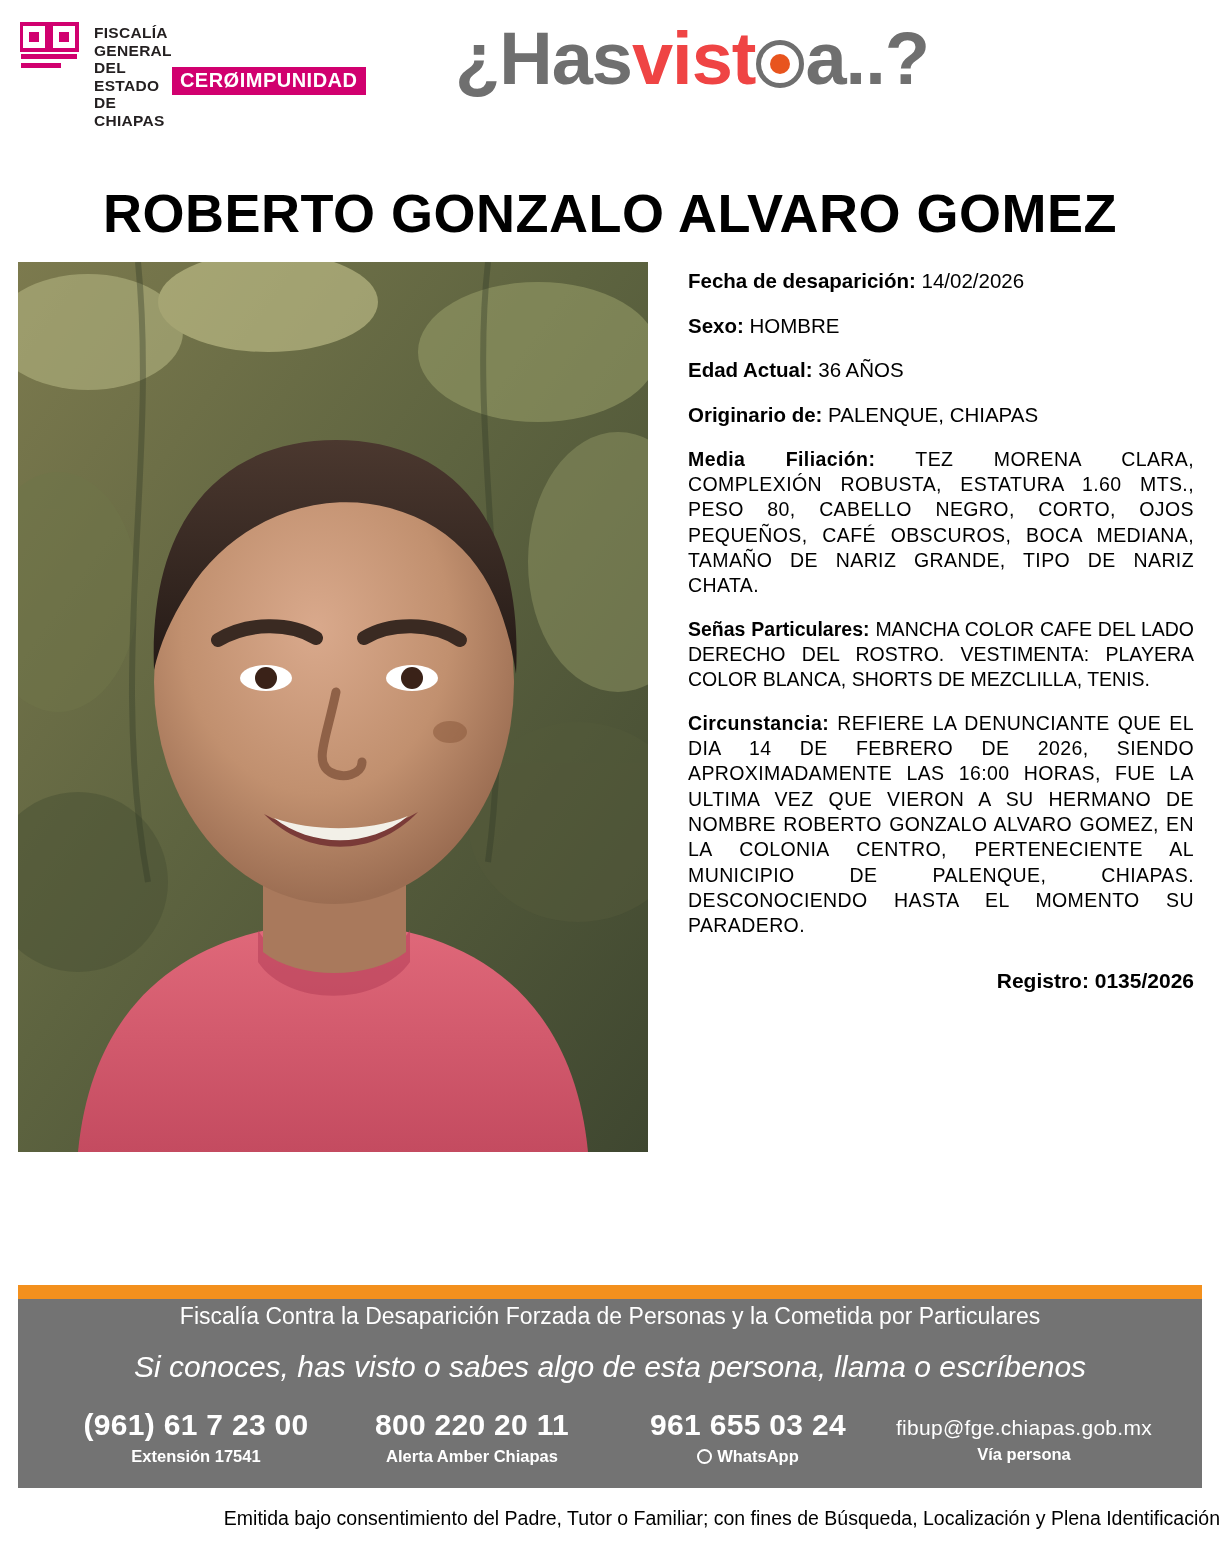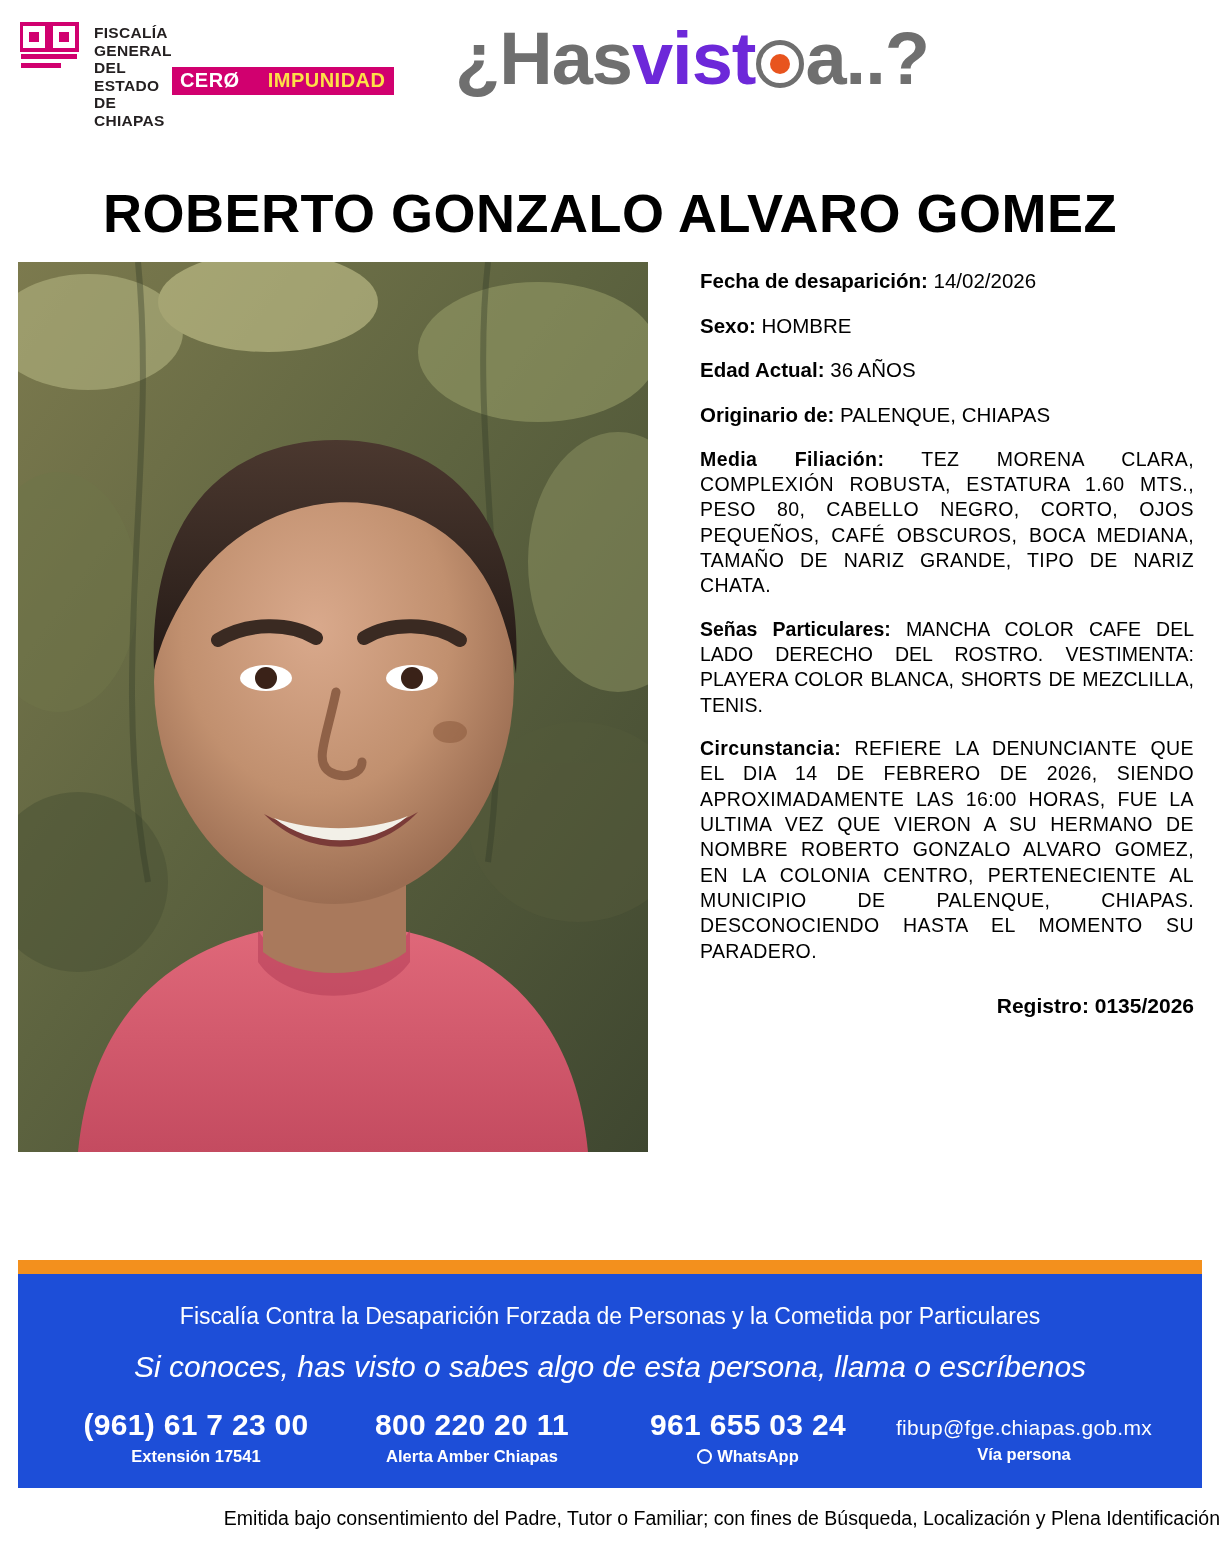--- a/index.html
+++ b/index.html
@@ -56,35 +56,34 @@
   .cero-badge {
     background: #d1006f;
     color: #ffffff;
     font-size: 20px;
     font-weight: bold;
     letter-spacing: 0.5px;
     padding: 2px 8px 3px 8px;
     display: inline-block;
   }
   .cero-badge .imp {
-    color: #fde047;
-    margin-left: 28px;
+    color: #ffffff;
   }
   .hasvisto {
     position: absolute;
     left: 455px;
     top: 22px;
     font-size: 74px;
     font-weight: bold;
     letter-spacing: -1px;
     line-height: 1;
     white-space: nowrap;
   }
   .hv-gray { color: #6f6f6f; }
-  .hv-orange { color: #6d28d9; }
+  .hv-orange { color: #ef4444; }
   .hv-eye {
     display: inline-block;
     width: 48px;
     height: 48px;
     border-radius: 50%;
     background: #ffffff;
     border: 5px solid #6f6f6f;
     position: relative;
     vertical-align: -4px;
     margin: 0 1px;
@@ -123,21 +122,21 @@
     height: 890px;
     flex: 0 0 auto;
     overflow: hidden;
     position: relative;
     background: #6d6a4a;
   }
   .photo-svg { display: block; width: 100%; height: 100%; }
 
   .details {
     flex: 1 1 auto;
-    padding-left: 52px;
+    padding-left: 40px;
     padding-right: 8px;
     padding-top: 6px;
   }
   .detail-line {
     font-size: 20.5px;
     line-height: 1.25;
     margin-bottom: 19px;
   }
   .detail-line b { font-weight: bold; }
   .para {
@@ -159,23 +158,23 @@
     position: absolute;
     left: 18px;
     right: 18px;
     bottom: 56px;
   }
   .orange-bar {
     height: 14px;
     background: #f3901d;
   }
   .gray-panel {
-    background: #1d4ed8;
+    background: #737373;
     color: #ffffff;
-    padding: 29px 10px 18px 10px;
+    padding: 4px 10px 18px 10px;
     text-align: center;
   }
   .gp-line1 {
     font-size: 23px;
     margin-bottom: 20px;
   }
   .gp-line2 {
     font-size: 30px;
     margin-bottom: 22px;
     font-style: italic;

